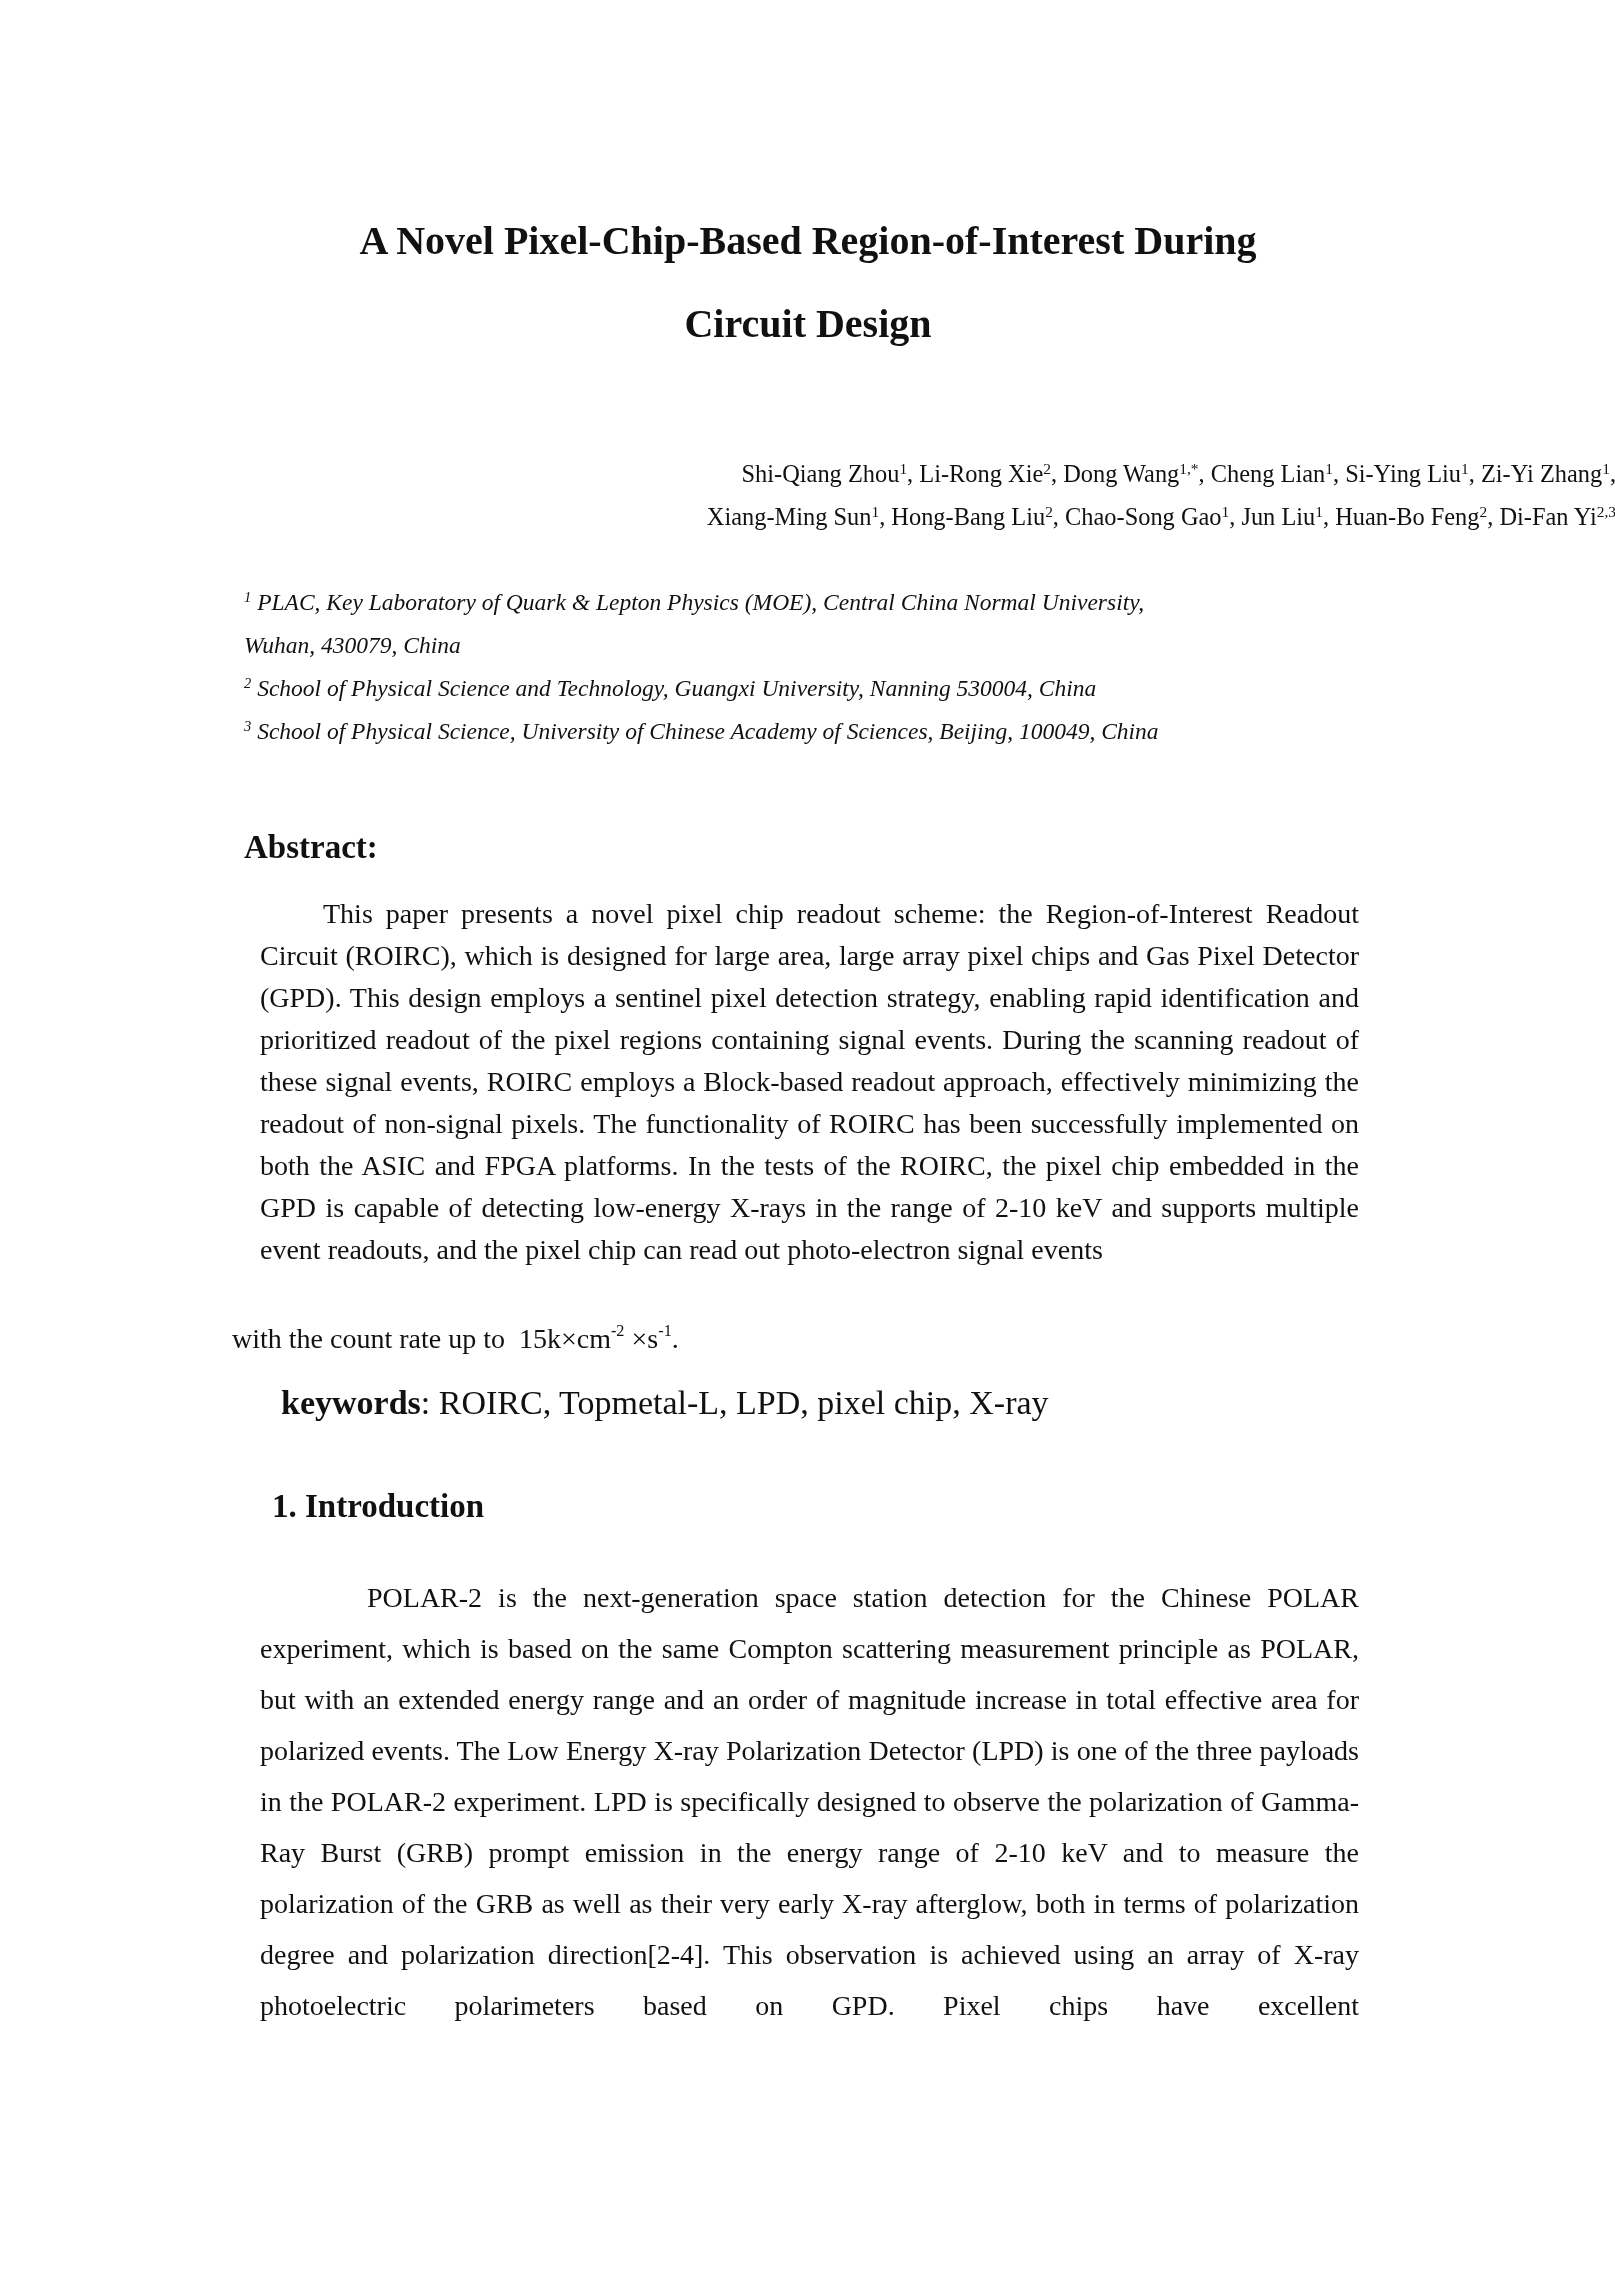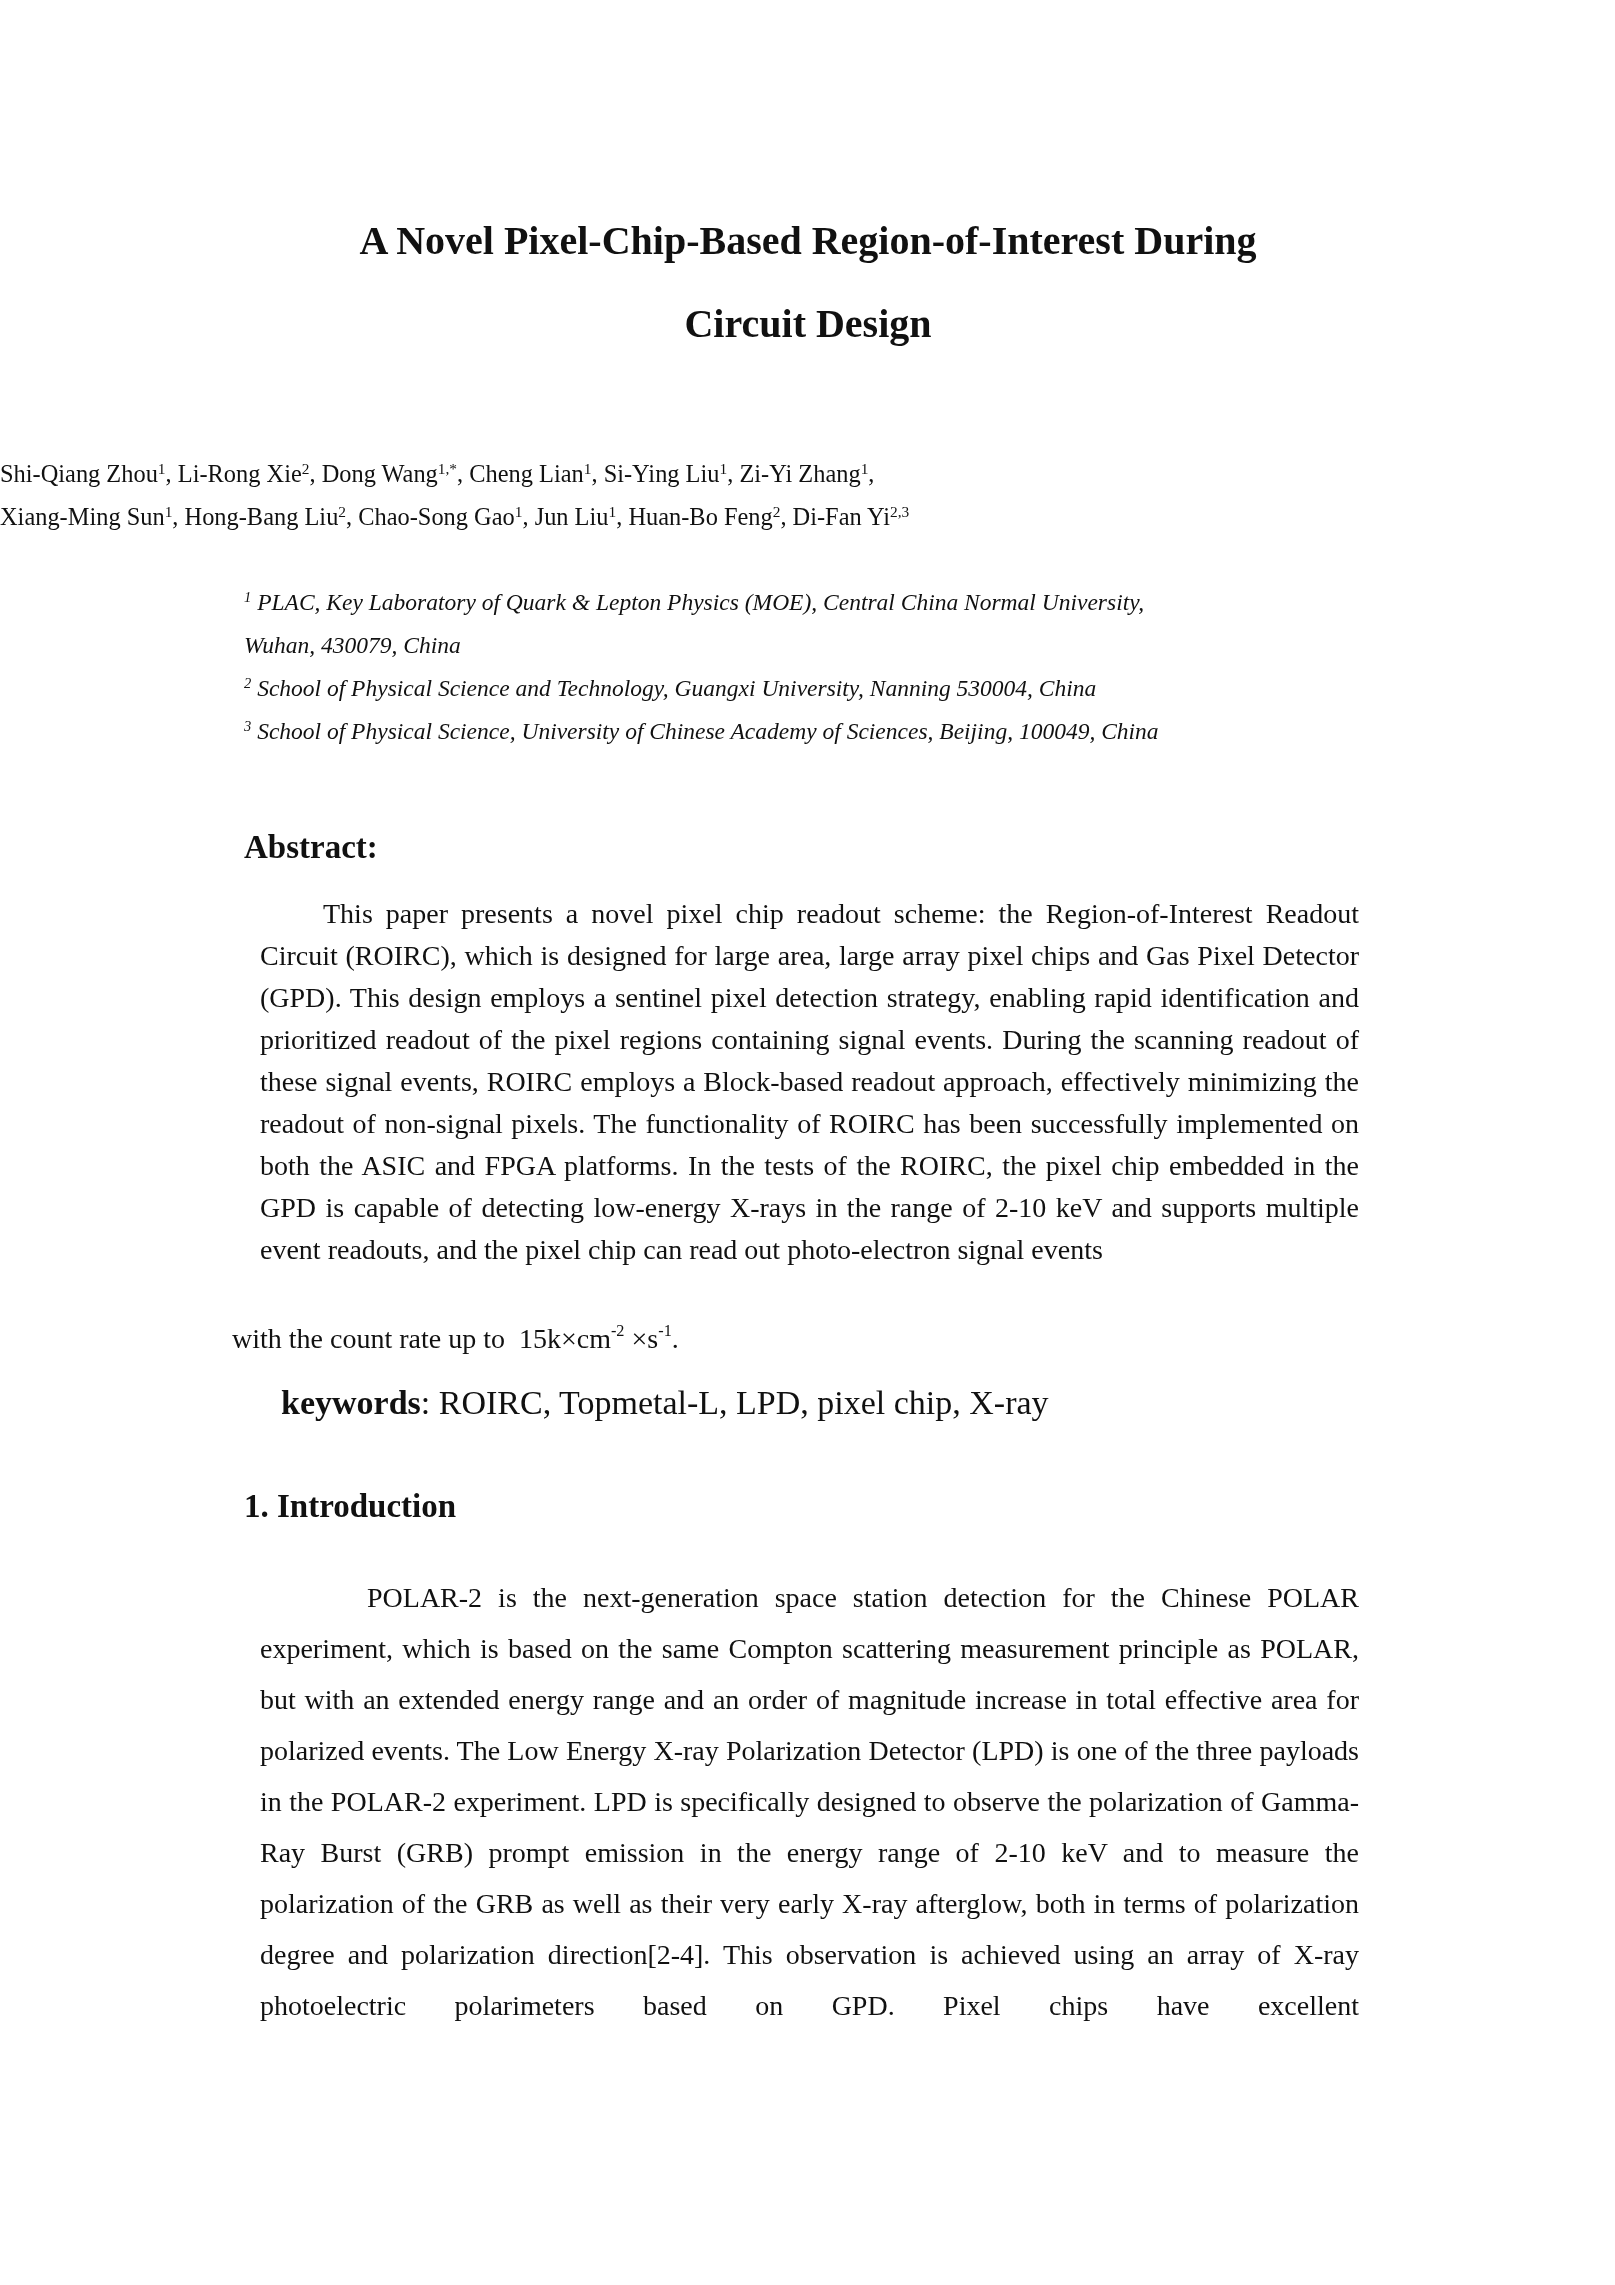--- a/index.html
+++ b/index.html
@@ -1,20 +1,20 @@
 <!DOCTYPE html>
 <html style="font-size:14.5px"><head>
 <meta charset="utf-8">
 <style>
   html, body { margin: 0; padding: 0; background: #ffffff; }
   body { width: 1616px; height: 2285px; position: relative; overflow: hidden;
          font-family: "Liberation Serif", "DejaVu Serif", serif; color: #111; }
   .title { position: absolute; left: 0; width: 1616px; text-align: center;
            font-weight: bold; font-size: 40px; line-height: 83px; top: 199px; }
-  .authors { position: absolute; left: 0; width: 1616px; text-align: left;
+  .authors { position: absolute; left: 0; width: 1616px; text-align: right;
              font-size: 24.4px; line-height: 43px; top: 452px; }
   .authors sup { font-size: 15.4px; vertical-align: 8.1px; line-height: 0; }
   .affil { position: absolute; left: 244px; width: 1131px; font-style: italic;
            font-size: 23.5px; line-height: 43px; top: 581px; }
   .affil sup { font-size: 14.5px; vertical-align: 8.1px; line-height: 0; }
   .h { position: absolute; left: 244px; font-weight: bold; font-size: 33px; }
   .para { position: absolute; left: 244px; width: 1131px; font-size: 28px;
           text-align: justify; }
   .para p { margin: 16px; text-indent: 63px; }
   .abstract { top: 877px; line-height: 42px; }
@@ -50,18 +50,18 @@
 </div>
 
 <div class="formula-line">
   <span>with the count rate up to</span>&nbsp;&nbsp;<span><span>15k</span><span>×</span><span>cm</span><sup>-2</sup>&nbsp;<span>×</span><span>s</span><sup>-1</sup></span><span>.</span>
 </div>
 
 <div class="keywords">
   <b>keywords</b><span>: ROIRC, Topmetal-L, LPD, pixel chip, X-ray</span>
 </div>
 
-<div class="h" style="top:1488px;">1.  Introduction</div>
+<div class="h" style="top:1488px;margin-left:28px;">1.  Introduction</div>
 
 <div class="para intro">
   <p class="last">POLAR-2 is the next-generation space station detection for the Chinese POLAR experiment, which is based on the same Compton scattering measurement principle as POLAR, but with an extended energy range and an order of magnitude increase in total effective area for polarized events. The Low Energy X-ray Polarization Detector (LPD) is one of the three payloads in the POLAR-2 experiment. LPD is specifically designed to observe the polarization of Gamma-Ray Burst (GRB) prompt emission in the energy range of 2-10 keV and to measure the polarization of the GRB as well as their very early X-ray afterglow, both in terms of polarization degree and polarization direction[2-4]. This observation is achieved using an array of X-ray photoelectric polarimeters based on GPD. Pixel chips have excellent</p>
 </div>
 
 
 </body></html>

